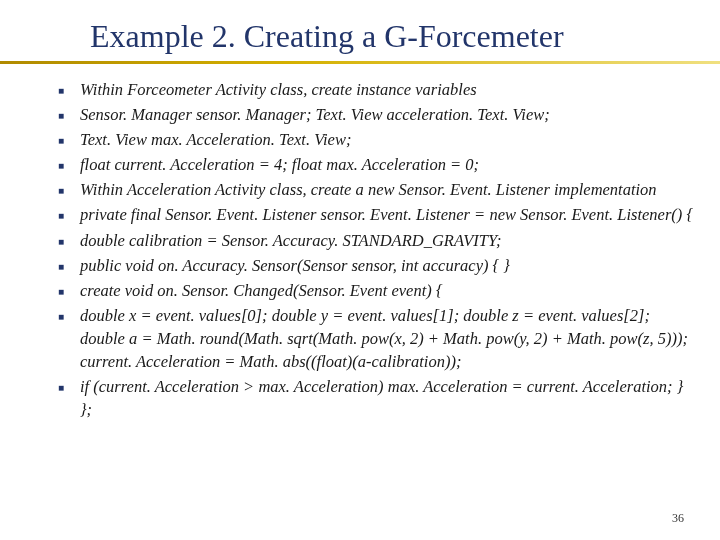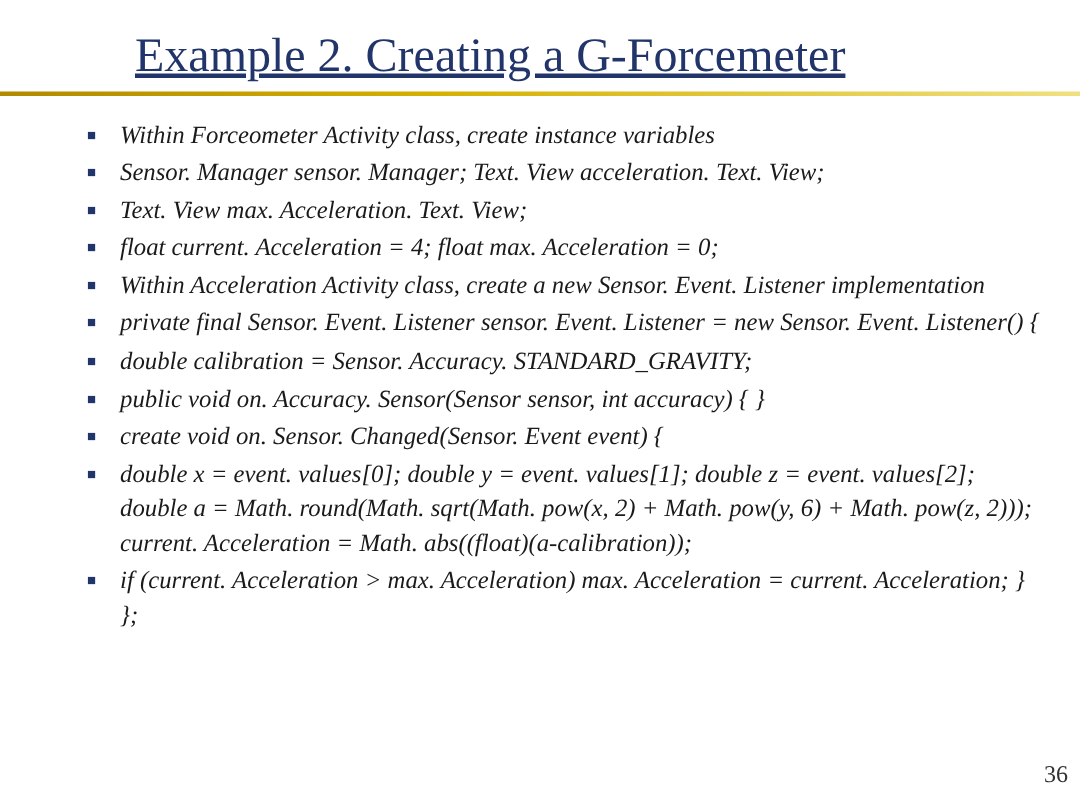--- a/index.html
+++ b/index.html
@@ -13,21 +13,20 @@
     position: relative;
   }
   .title-wrap {
     padding: 18px 0 0 90px;
   }
   .title {
     font-size: 32px;
     color: #22356a;
     margin: 0;
     font-weight: normal;
-    text-decoration: underline;
   }
   .underline {
     margin-top: 6px;
     height: 3px;
     width: 100%;
     background: linear-gradient(90deg, #b08a00 0%, #d4b000 40%, #f0e080 100%);
   }
   .body {
     padding: 14px 24px 0 58px;
     font-size: 16.5px;
@@ -45,23 +44,23 @@
     font-size: 10px;
     padding-top: 6px;
     user-select: none;
   }
   .txt {
     flex: 1;
     font-style: italic;
   }
   .page-num {
     position: absolute;
-    right: 8px;
+    right: 36px;
     bottom: 14px;
-    font-size: 16px;
+    font-size: 12px;
     color: #333;
   }
 </style>
 </head>
 <body>
 
 <div class="title-wrap">
   <h1 class="title">Example 2. Creating a G-Forcemeter</h1>
 </div>
 <div class="underline"></div>
@@ -98,21 +97,21 @@
   <div class="row">
     <div class="bullet">■</div>
     <div class="txt">      public void on. Accuracy. Sensor(Sensor sensor, int accuracy) { }</div>
   </div>
   <div class="row">
     <div class="bullet">■</div>
     <div class="txt">      create void on. Sensor. Changed(Sensor. Event event) {</div>
   </div>
   <div class="row">
     <div class="bullet">■</div>
-    <div class="txt">            double x = event. values[0];   double y = event. values[1];   double z = event. values[2];    double a = Math. round(Math. sqrt(Math. pow(x, 2) + Math. pow(y, 6) + Math. pow(z, 2)));    current. Acceleration = Math. abs((float)(a-calibration));</div>
+    <div class="txt">            double x = event. values[0];   double y = event. values[1];   double z = event. values[2];    double a = Math. round(Math. sqrt(Math. pow(x, 2) + Math. pow(y, 2) + Math. pow(z, 5)));    current. Acceleration = Math. abs((float)(a-calibration));</div>
   </div>
   <div class="row">
     <div class="bullet">■</div>
     <div class="txt">            if (current. Acceleration &gt; max. Acceleration) max. Acceleration = current. Acceleration;     }    };</div>
   </div>
 </div>
 
 <div class="page-num">36</div>
 
 </body></html>

